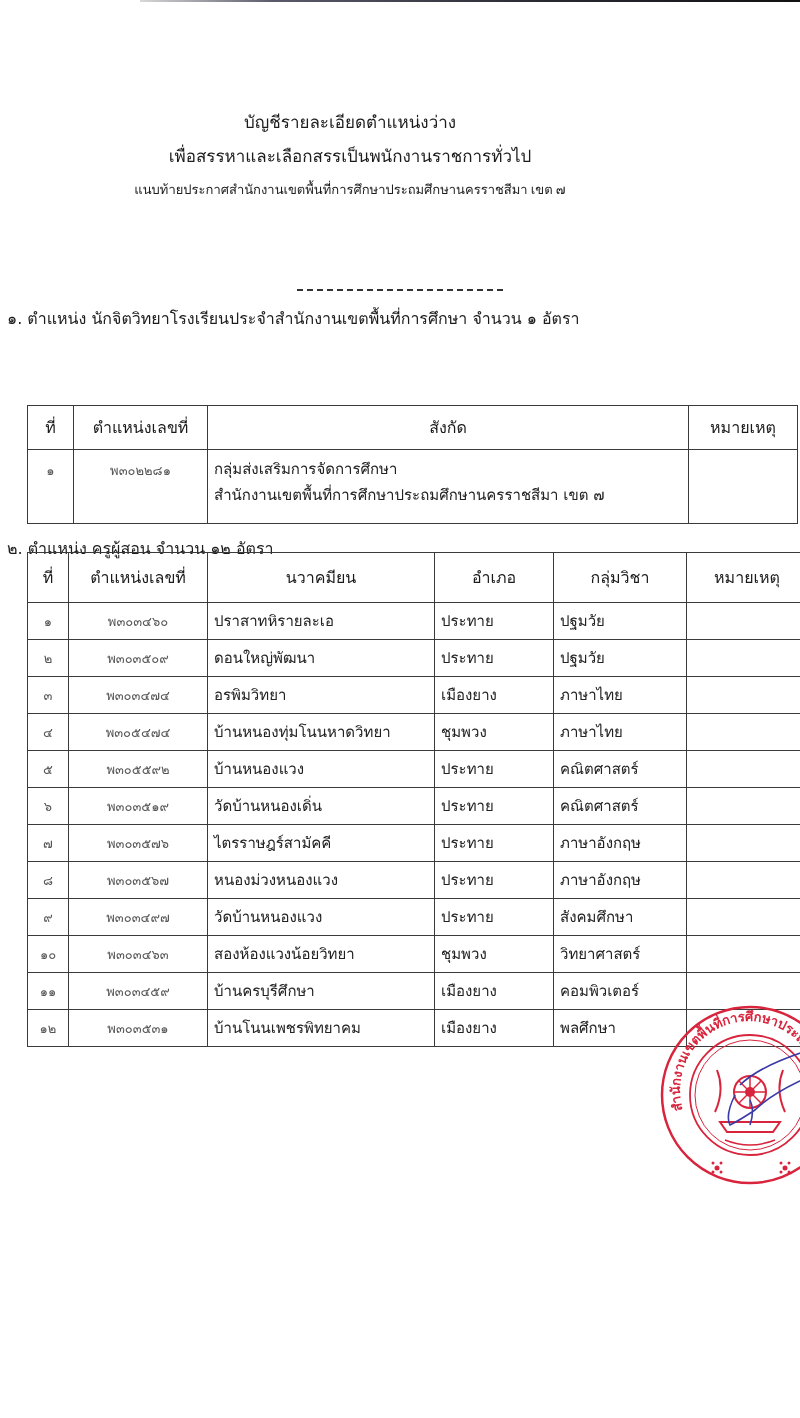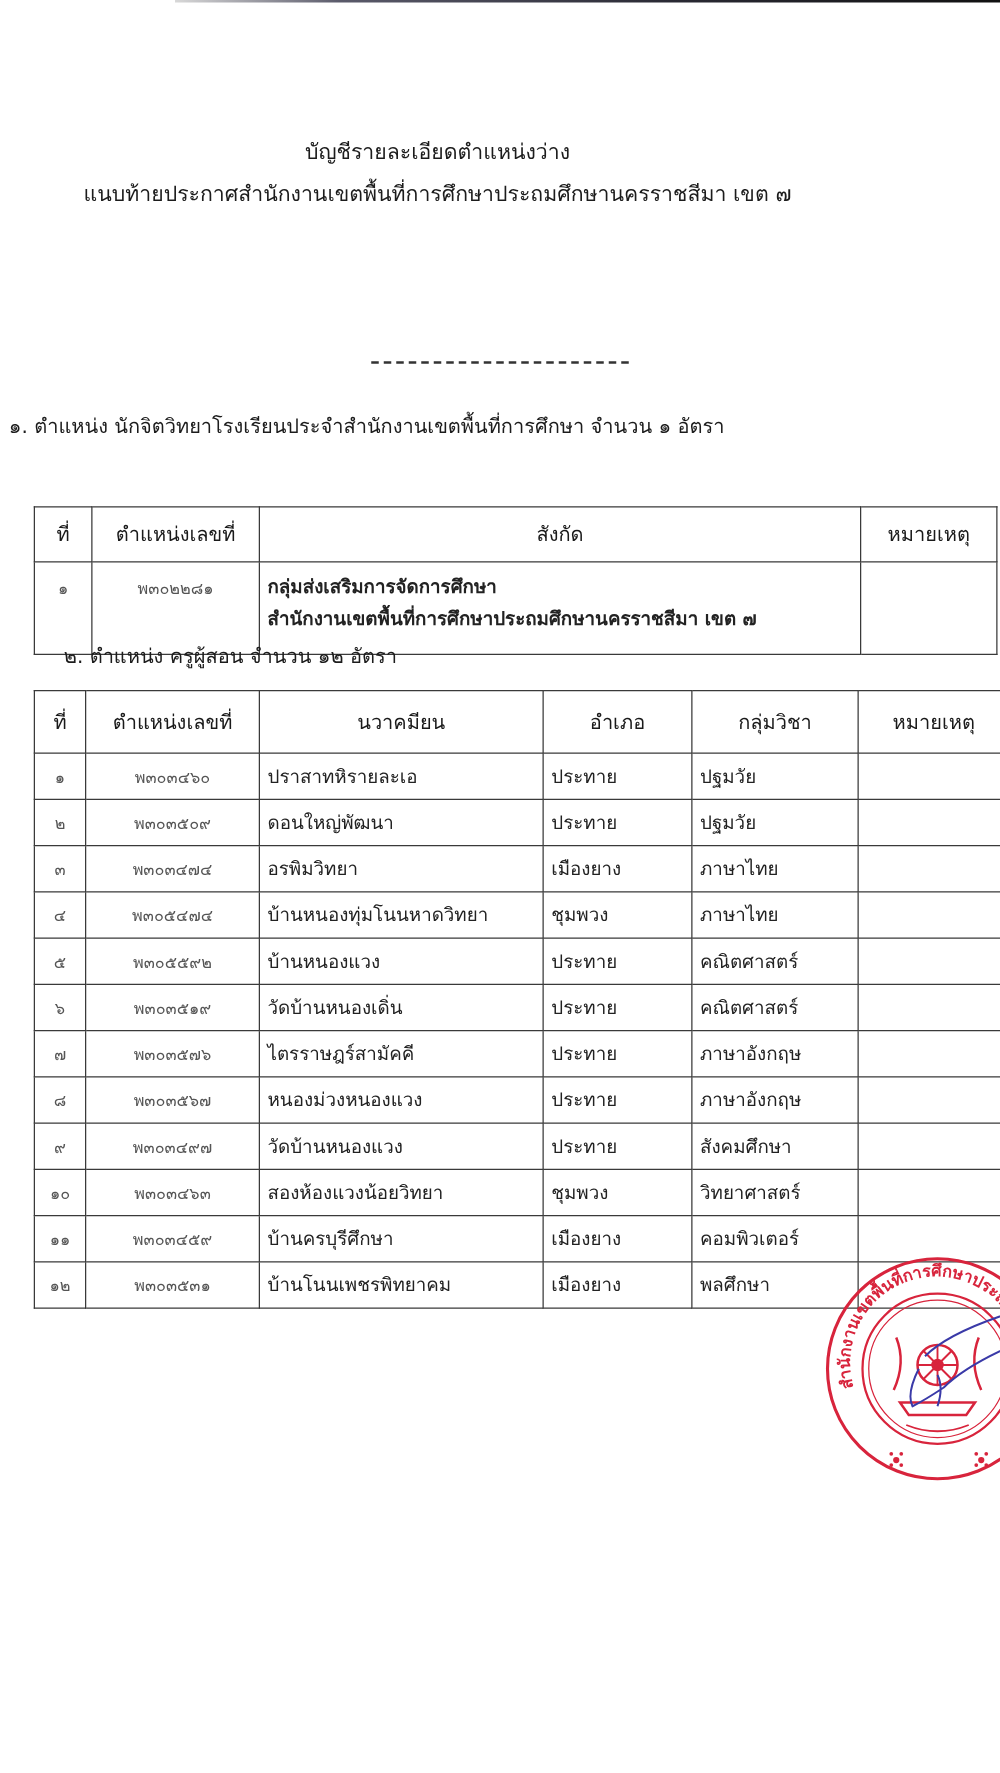--- a/index.html
+++ b/index.html
@@ -30,21 +30,21 @@
     width: 700px;
     text-align: center;
   }
   .header-line {
     font-size: 17px;
     line-height: 34px;
     height: 34px;
     white-space: nowrap;
     color: #1c1c1c;
   }
-  .header-line.wide { font-size: 17px; }
+  .header-line.wide { font-size: 13px; font-family: Liberation Serif, serif; }
   .divider {
     position: absolute;
     left: 297px;
     top: 289px;
     width: 206px;
     height: 0;
     border-top: 2px dashed #333;
   }
   .section-heading {
     position: absolute;
@@ -67,21 +67,21 @@
     white-space: nowrap;
     overflow: hidden;
   }
   table.doc th {
     font-weight: normal;
     font-size: 16px;
     text-align: center;
     color: #1a1a1a;
   }
   td.num, td.code { text-align: center; color: #555; font-size: 13px; }
-  td.multi { white-space: normal; line-height: 26px; padding-top: 4px; padding-bottom: 4px; font-weight: bold; }
+  td.multi { white-space: normal; line-height: 26px; padding-top: 4px; padding-bottom: 4px; }
   #t1 { left: 27px; top: 405px; width: 770px; }
   #t1 thead tr { height: 44px; }
   #t1 tbody tr { height: 74px; }
   #t1 td.multi { vertical-align: top; padding-top: 6px; }
   #t1 td.num, #t1 td.code { vertical-align: top; padding-top: 10px; }
   #t2 { left: 27px; top: 552px; width: 780px; }
   #t2 thead tr { height: 50px; }
   #t2 tbody tr { height: 37px; }
   .stamp {
     position: absolute;
@@ -92,26 +92,27 @@
     pointer-events: none;
   }
 </style>
 </head>
 <body>
 
 <div class="scan-edge"></div>
 
 <div class="header-block">
   <div class="header-line">บัญชีรายละเอียดตำแหน่งว่าง</div>
+  <div class="header-line">เพื่อสรรหาและเลือกสรรเป็นพนักงานราชการทั่วไป</div>
   <div class="header-line wide">แนบท้ายประกาศสำนักงานเขตพื้นที่การศึกษาประถมศึกษานครราชสีมา เขต ๗</div>
 </div>
 
 <div class="divider"></div>
 
-<div class="section-heading" style="top:328px;">๑. ตำแหน่ง นักจิตวิทยาโรงเรียนประจำสำนักงานเขตพื้นที่การศึกษา  จำนวน ๑ อัตรา</div>
+<div class="section-heading" style="top:306px;">๑. ตำแหน่ง นักจิตวิทยาโรงเรียนประจำสำนักงานเขตพื้นที่การศึกษา  จำนวน ๑ อัตรา</div>
 
 <table class="doc" id="t1">
   <colgroup>
     <col style="width:46px">
       <col style="width:134px">
       <col style="width:481px">
       <col style="width:109px">
   </colgroup>
   <thead>
     <tr>
@@ -127,21 +128,21 @@
       <td class="code">พ๓๐๒๒๘๑</td>
       <td class="multi">
         <div>กลุ่มส่งเสริมการจัดการศึกษา</div>
         <div>สำนักงานเขตพื้นที่การศึกษาประถมศึกษานครราชสีมา เขต ๗</div>
       </td>
       <td></td>
     </tr>
   </tbody>
 </table>
 
-<div class="section-heading" style="top:512px;margin-left:44px;">๒. ตำแหน่ง ครูผู้สอน จำนวน ๑๒ อัตรา</div>
+<div class="section-heading" style="top:536px;">๒. ตำแหน่ง ครูผู้สอน จำนวน ๑๒ อัตรา</div>
 
 <table class="doc" id="t2">
   <colgroup>
     <col style="width:41px">
       <col style="width:139px">
       <col style="width:227px">
       <col style="width:119px">
       <col style="width:133px">
       <col style="width:121px">
   </colgroup>

